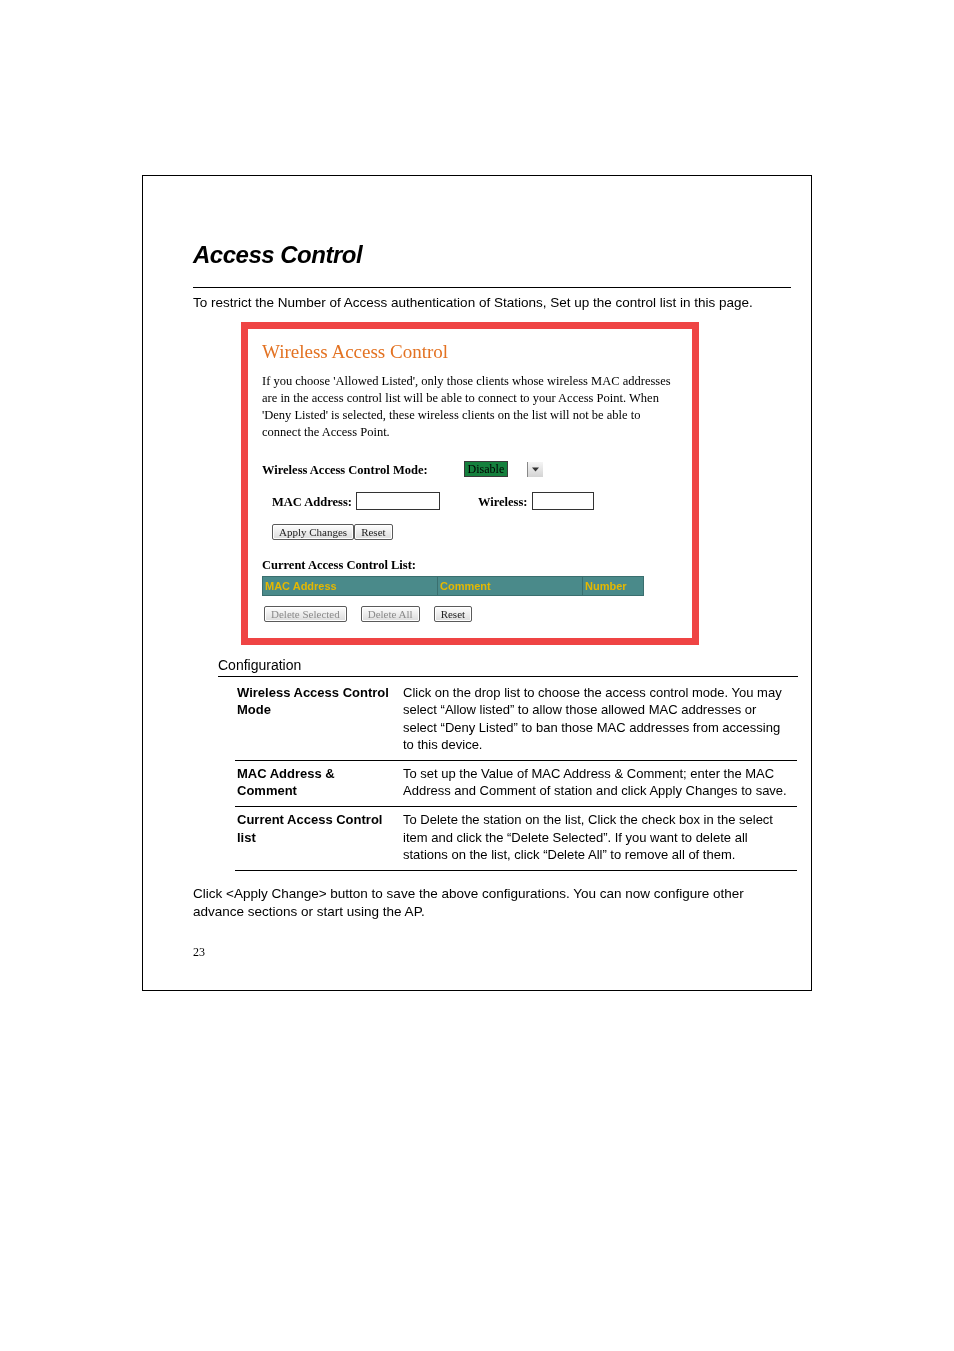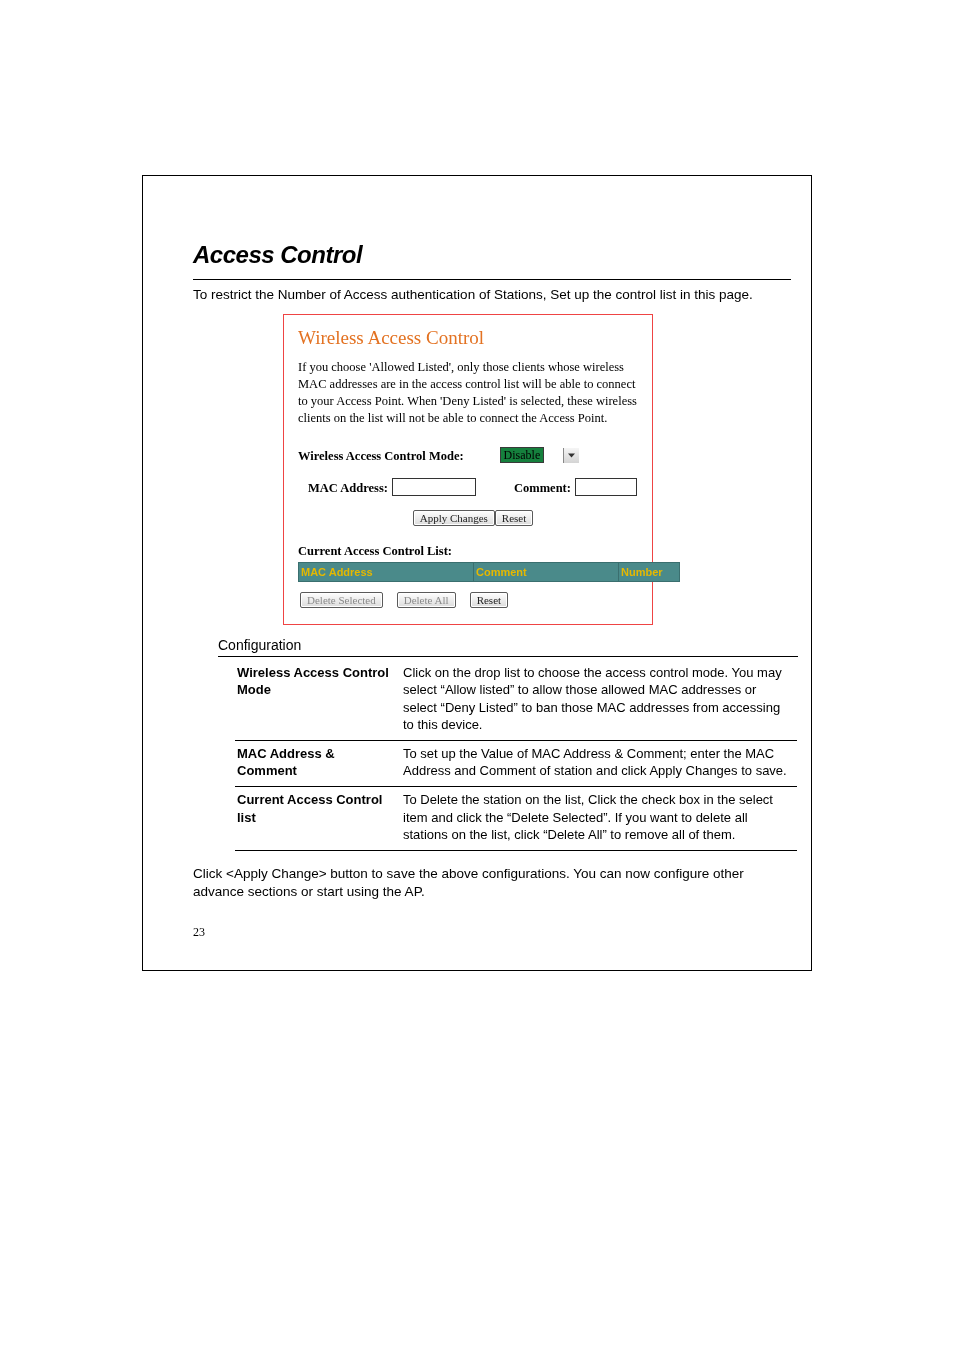--- a/index.html
+++ b/index.html
@@ -13,39 +13,39 @@
     width: 670px;
     margin: 175px auto 0 auto;
     border: 1px solid #000;
     padding: 65px 20px 30px 50px;
     box-sizing: border-box;
     position: relative;
   }
   .page-title-wrap {
     border-bottom: 1.5px solid #000;
     margin: 0 0 6px 0;
-    padding-bottom: 10px;
+    padding-bottom: 18px;
   }
   .page-title {
     font-family: Verdana, Geneva, sans-serif;
     font-weight: bold;
     font-style: italic;
     font-size: 24px;
     margin: 0;
     letter-spacing: -0.5px;
   }
   .intro {
     font-size: 13.5px;
     line-height: 1.35;
     margin: 4px 0 10px 0;
   }
   .panel {
-    width: 370px;
-    margin-left: 90px;
-    border: 1px solid #ef4444;
+    width: 458px;
+    margin-left: 48px;
+    border: 7px solid #ef4444;
     box-sizing: border-box;
   }
   
   .ss {
     font-family: "Times New Roman", Times, serif;
     font-size: 13px;
     padding: 12px 14px 16px 14px;
     color: #000;
   }
   .ss-title {
@@ -116,21 +116,20 @@
     box-shadow: inset 0 0 0 1px #fff;
   }
   .btn[disabled]{
     color:#8a8a8a;
     cursor:default;
   }
   .btn-row {
     display:flex;
     margin-left:10px;
     margin-bottom:18px;
-    justify-content:center;
   }
   .subhead {
     font-weight:bold;
     font-size:12.5px;
     margin-bottom:3px;
   }
   .acl-header {
     display:flex;
     font-family: Verdana, sans-serif;
     font-weight:bold;
@@ -213,21 +212,21 @@
                 <path d="M0 0 L10 0 L5 6 Z" fill="#333"></path>
               </svg>
           </span>
         </span>
       </div>
 
       <div class="ss-row" style="margin-left:10px; gap:4px;">
         <span class="ss-label">MAC Address:</span>
         <span class="ss-input" style="width:82px;"></span>
         <span style="width:30px;"></span>
-        <span class="ss-label">Comment:</span>
+        <span class="ss-label">Wireless:</span>
         <span class="ss-input" style="width:60px;"></span>
       </div>
 
       <div class="btn-row">
         <button class="btn">Apply Changes</button>
         <button class="btn">Reset</button>
       </div>
 
       <div class="subhead">Current Access Control List:</div>
       <div class="acl-header">

